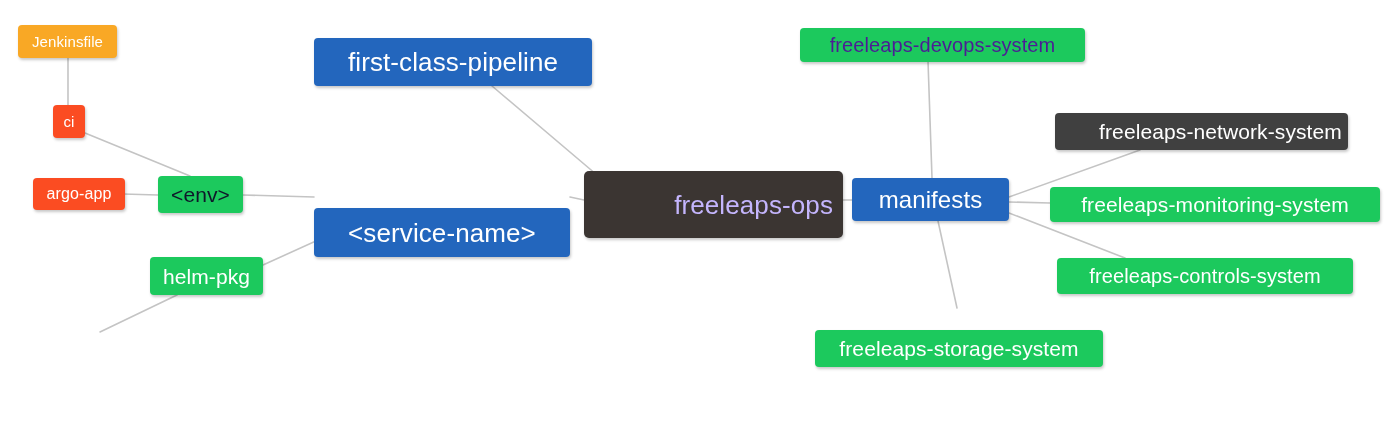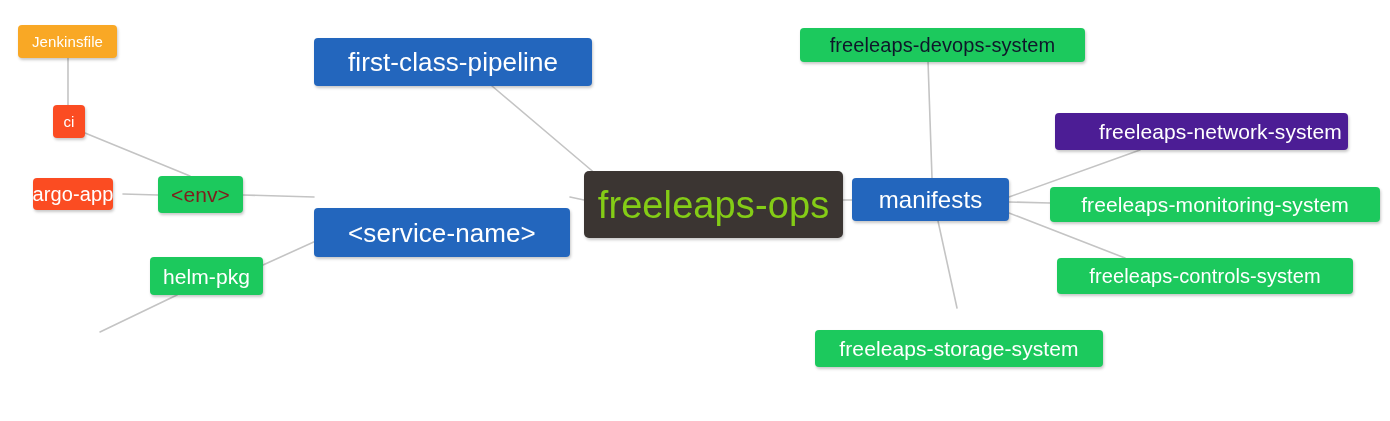--- a/index.html
+++ b/index.html
@@ -69,51 +69,51 @@
       <line x1="158" y1="195" x2="123" y2="194" stroke="#c4c4c4" stroke-width="1.6" stroke-linecap="round"></line>
       <line x1="177" y1="295" x2="100" y2="332" stroke="#c4c4c4" stroke-width="1.6" stroke-linecap="round"></line>
       <line x1="932" y1="178" x2="928" y2="61" stroke="#c4c4c4" stroke-width="1.6" stroke-linecap="round"></line>
       <line x1="1009" y1="197" x2="1140" y2="150" stroke="#c4c4c4" stroke-width="1.6" stroke-linecap="round"></line>
       <line x1="1009" y1="202" x2="1050" y2="203" stroke="#c4c4c4" stroke-width="1.6" stroke-linecap="round"></line>
       <line x1="1009" y1="213" x2="1125" y2="258" stroke="#c4c4c4" stroke-width="1.6" stroke-linecap="round"></line>
       <line x1="938" y1="221" x2="957" y2="308" stroke="#c4c4c4" stroke-width="1.6" stroke-linecap="round"></line>
     </svg>
 
   <div id="node-layer">
-      <div class="node node-root" style="left: 584px; top: 171px; width: 259px; height: 67px; background: rgb(59, 53, 50); color: #84cc16; font-size: 38px;">
+      <div class="node node-root" style="left: 584px; top: 171px; width: 259px; height: 67px; background: rgb(59, 53, 50); color: #c4b5fd; font-size: 26px; justify-content: flex-end;">
         <span>freeleaps-ops</span>
       </div>
       <div class="node" style="left: 314px; top: 172px; width: 256px; height: 49px; background: rgb(35, 102, 189); color: rgb(255, 255, 255); font-size: 26px; margin-top: 36px;">
         <span>&lt;service-name&gt;</span>
       </div>
       <div class="node" style="left: 314px; top: 38px; width: 278px; height: 48px; background: rgb(35, 102, 189); color: rgb(255, 255, 255); font-size: 26px;">
         <span>first-class-pipeline</span>
       </div>
       <div class="node" style="left: 852px; top: 178px; width: 157px; height: 43px; background: rgb(35, 102, 189); color: rgb(255, 255, 255); font-size: 24px;">
         <span>manifests</span>
       </div>
-      <div class="node" style="left: 158px; top: 176px; width: 85px; height: 37px; background: rgb(28, 201, 93); color: #7f1d1d; font-size: 21px;">
+      <div class="node" style="left: 158px; top: 176px; width: 85px; height: 37px; background: rgb(28, 201, 93); color: #0f172a; font-size: 21px;">
         <span>&lt;env&gt;</span>
       </div>
       <div class="node" style="left: 150px; top: 257px; width: 113px; height: 38px; background: rgb(28, 201, 93); color: rgb(255, 255, 255); font-size: 21px;">
         <span>helm-pkg</span>
       </div>
       <div class="node" style="left: 53px; top: 105px; width: 32px; height: 33px; background: rgb(251, 76, 34); color: rgb(255, 255, 255); font-size: 15px;">
         <span>ci</span>
       </div>
       <div class="node" style="left: 18px; top: 25px; width: 99px; height: 33px; background: rgb(249, 168, 37); color: rgb(255, 255, 255); font-size: 15px;">
         <span>Jenkinsfile</span>
       </div>
-      <div class="node" style="left: 33px; top: 178px; width: 80px; height: 32px; background: rgb(251, 76, 34); color: rgb(255, 255, 255); font-size: 20px;">
+      <div class="node" style="left: 33px; top: 178px; width: 92px; height: 32px; background: rgb(251, 76, 34); color: rgb(255, 255, 255); font-size: 16px;">
         <span>argo-app</span>
       </div>
-      <div class="node" style="left: 800px; top: 28px; width: 285px; height: 34px; background: rgb(28, 201, 93); color: #0f172a; font-size: 20px;">
+      <div class="node" style="left: 800px; top: 28px; width: 285px; height: 34px; background: rgb(28, 201, 93); color: #4c1d95; font-size: 20px;">
         <span>freeleaps-devops-system</span>
       </div>
-      <div class="node" style="left: 1055px; top: 113px; width: 293px; height: 37px; background: #4c1d95; color: rgb(255, 255, 255); font-size: 21px; padding-left: 48px;">
+      <div class="node" style="left: 1055px; top: 113px; width: 293px; height: 37px; background: #404040; color: rgb(255, 255, 255); font-size: 21px; padding-left: 48px;">
         <span>freeleaps-network-system</span>
       </div>
       <div class="node" style="left: 1050px; top: 187px; width: 330px; height: 35px; background: rgb(28, 201, 93); color: rgb(255, 255, 255); font-size: 21px;">
         <span>freeleaps-monitoring-system</span>
       </div>
       <div class="node" style="left: 1057px; top: 258px; width: 296px; height: 36px; background: rgb(28, 201, 93); color: rgb(255, 255, 255); font-size: 20px;">
         <span>freeleaps-controls-system</span>
       </div>
       <div class="node" style="left: 815px; top: 308px; width: 288px; height: 37px; background: rgb(28, 201, 93); color: rgb(255, 255, 255); font-size: 21px; margin-top: 22px;">
         <span>freeleaps-storage-system</span>

